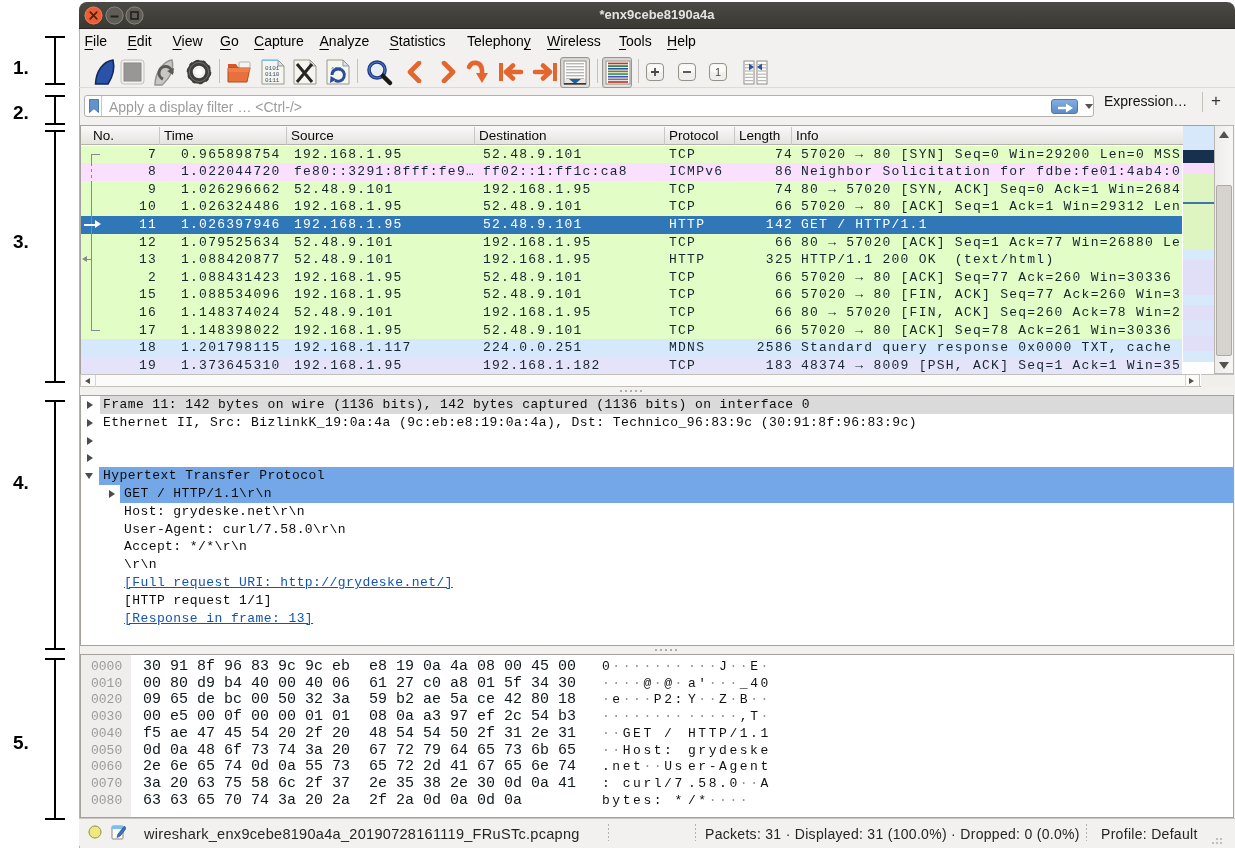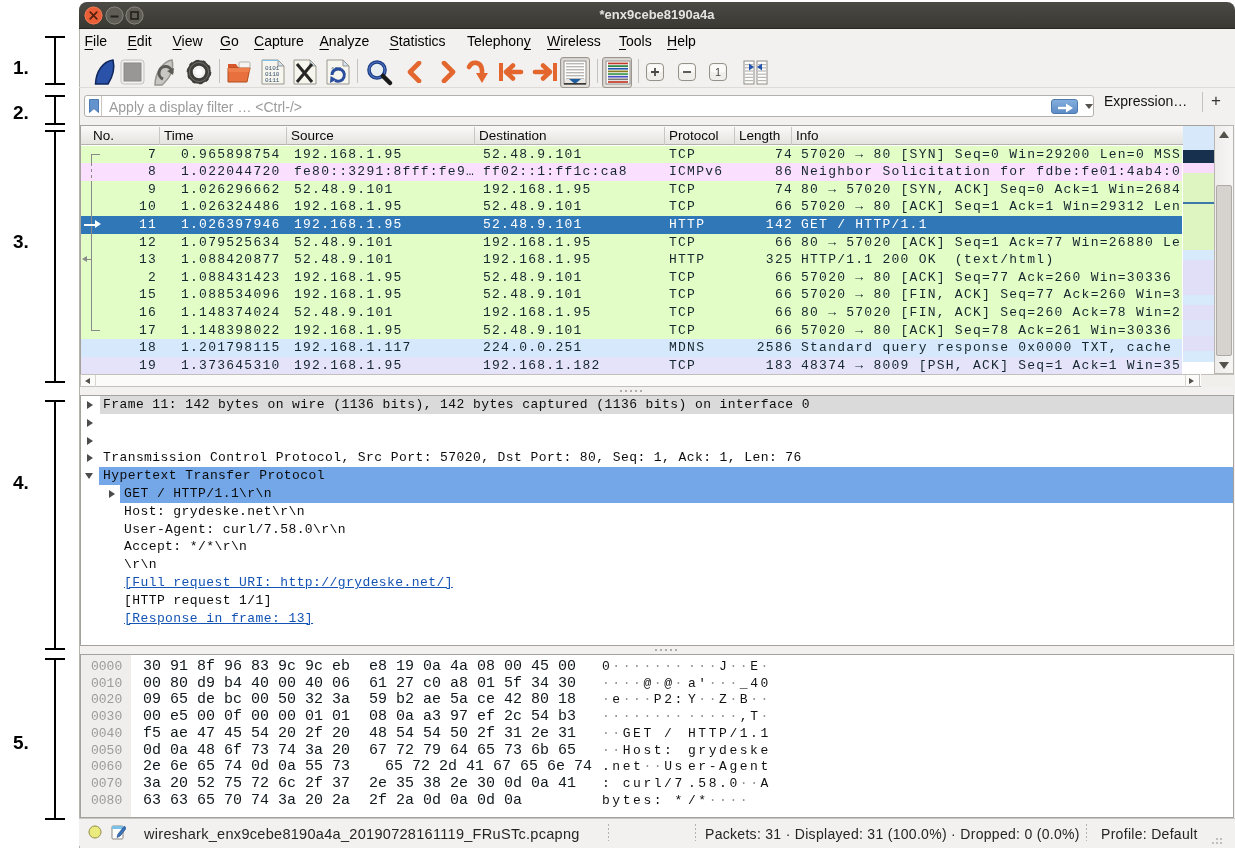--- a/index.html
+++ b/index.html
@@ -469,23 +469,23 @@
     </div>
     <div style="position:absolute;left:1201px;top:374px;width:33px;height:13px;background:#f0efec;border-top:1px solid #c3c0bc"></div>
     <div id="splitter1">
       <div style="position:absolute;left:540px;top:3px;width:22px;height:2px;background:repeating-linear-gradient(90deg,#b0ada8 0 2px,transparent 2px 5px)"></div>
     </div>
     <div id="details"></div>
     <div style="position:absolute;left:100px;top:396.0px;width:1133px;height:17.8px;background:#d9dad9"></div>
 <div class="tri-r" style="left:87px;top:401.0px"></div>
 <div class="dtext" style="left:103px;top:396.0px">Frame 11: 142 bytes on wire (1136 bits), 142 bytes captured (1136 bits) on interface 0</div>
 <div class="tri-r" style="left:87px;top:418.8px"></div>
+<div class="dtext" style="left:103px;top:413.8px">Ethernet II, Src: BizlinkK_19:0a:4a (9c:eb:e8:19:0a:4a), Dst: Technico_96:83:9c (30:91:8f:96:83:9c)</div>
 <div class="tri-r" style="left:87px;top:436.6px"></div>
 <div class="tri-r" style="left:87px;top:454.4px"></div>
-<div class="dtext" style="left:103px;top:449.4px">Transmission Control Protocol, Src Port: 57020, Dst Port: 80, Seq: 1, Ack: 1, Len: 76</div>
 <div style="position:absolute;left:99px;top:467.2px;width:1134px;height:17.8px;background:#74a7e8"></div>
 <div class="tri-d" style="left:85px;top:473.2px"></div>
 <div class="dtext" style="left:103px;top:467.2px">Hypertext Transfer Protocol</div>
 <div style="position:absolute;left:120px;top:485.0px;width:1113px;height:17.8px;background:#74a7e8"></div>
 <div class="tri-r" style="left:109px;top:490.0px"></div>
 <div class="dtext" style="left:124px;top:485.0px">GET / HTTP/1.1\r\n</div>
 <div class="dtext" style="left:124px;top:502.8px">Host: grydeske.net\r\n</div>
 <div class="dtext" style="left:124px;top:520.6px">User-Agent: curl/7.58.0\r\n</div>
 <div class="dtext" style="left:124px;top:538.4px">Accept: */*\r\n</div>
 <div class="dtext" style="left:124px;top:556.2px">\r\n</div>
@@ -522,25 +522,25 @@
 <div class="hx" style="left:369px;top:725.8px">48 54 54 50 2f 31 2e 31</div>
 <div class="hxa" style="left:602px;top:725.8px"><i>·</i><i>·</i>GET / </div>
 <div class="hxa" style="left:688px;top:725.8px">HTTP/1.1</div>
 <div class="hxoff" style="top:742.5px">0050</div>
 <div class="hx" style="left:143px;top:742.5px">0d 0a 48 6f 73 74 3a 20</div>
 <div class="hx" style="left:369px;top:742.5px">67 72 79 64 65 73 6b 65</div>
 <div class="hxa" style="left:602px;top:742.5px"><i>·</i><i>·</i>Host: </div>
 <div class="hxa" style="left:688px;top:742.5px">grydeske</div>
 <div class="hxoff" style="top:759.2px">0060</div>
 <div class="hx" style="left:143px;top:759.2px">2e 6e 65 74 0d 0a 55 73</div>
-<div class="hx" style="left:385px;top:759.2px">65 72 2d 41 67 65 6e 74</div>
+<div class="hx" style="left:369px;top:759.2px">65 72 2d 41 67 65 6e 74</div>
 <div class="hxa" style="left:602px;top:759.2px">.net<i>·</i><i>·</i>Us</div>
 <div class="hxa" style="left:688px;top:759.2px">er-Agent</div>
 <div class="hxoff" style="top:775.9px">0070</div>
-<div class="hx" style="left:143px;top:775.9px">3a 20 52 75 72 6c 2f 37</div>
+<div class="hx" style="left:143px;top:775.9px">3a 20 63 75 58 6c 2f 37</div>
 <div class="hx" style="left:369px;top:775.9px">2e 35 38 2e 30 0d 0a 41</div>
 <div class="hxa" style="left:602px;top:775.9px">: curl/7</div>
 <div class="hxa" style="left:688px;top:775.9px">.58.0<i>·</i><i>·</i>A</div>
 <div class="hxoff" style="top:792.6px">0080</div>
 <div class="hx" style="left:143px;top:792.6px">63 63 65 70 74 3a 20 2a</div>
 <div class="hx" style="left:369px;top:792.6px">2f 2a 0d 0a 0d 0a</div>
 <div class="hxa" style="left:602px;top:792.6px">bytes: *</div>
 <div class="hxa" style="left:688px;top:792.6px">/*<i>·</i><i>·</i><i>·</i><i>·</i></div>
     <div id="statusbar"><svg style="position:absolute;left:9px;top:6px" width="14" height="14" viewBox="0 0 14 14">
         <circle cx="7" cy="7" r="6" fill="#eaea7e" stroke="#8f8f55" stroke-width="1"></circle>

